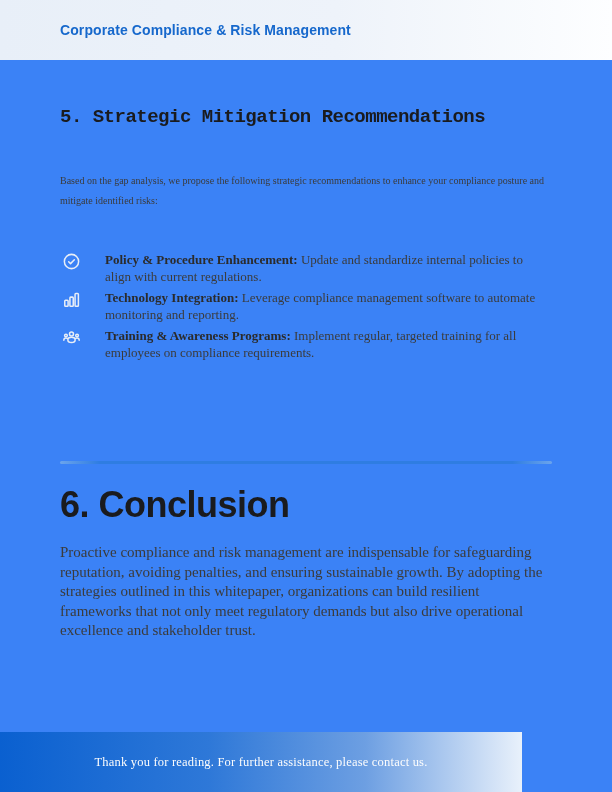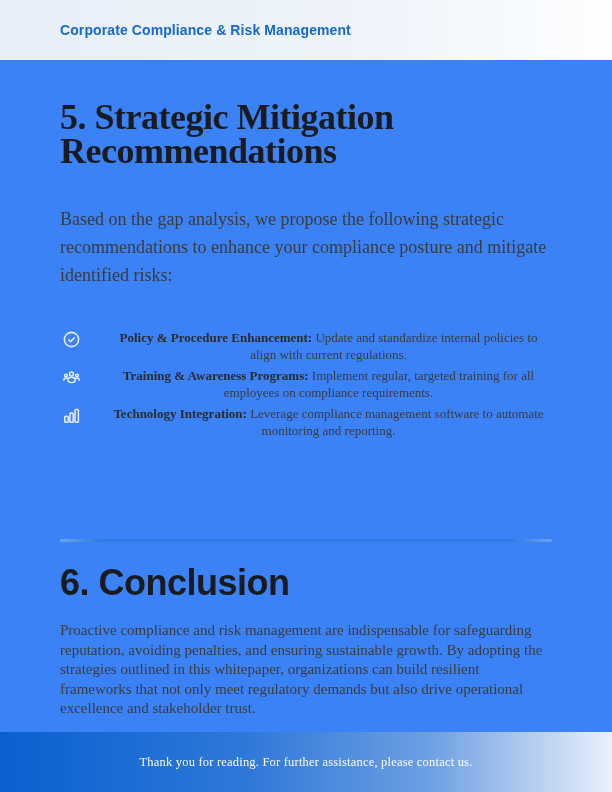--- a/index.html
+++ b/index.html
@@ -31,60 +31,59 @@
     font-family:"Liberation Sans", sans-serif;
     font-weight:700;
     font-size:14px;
     color:var(--accent);
     letter-spacing:0.1px;
   }
   
   .content{padding:0 60px;}
   h1.section-heading{
     margin-top:40px;
-    font-family:Liberation Serif, serif;
+    font-family:Liberation Mono, monospace;
     font-weight:700;
-    font-size:36px;
+    font-size:19px;
     line-height:34px;
     letter-spacing:-0.5px;
     color:var(--heading);
   }
   h2.section-heading{
     margin-top:24px;
     font-family:"Liberation Sans", sans-serif;
     font-weight:700;
     font-size:36px;
     line-height:34px;
     letter-spacing:-0.5px;
     color:var(--heading);
   }
   p.body-para{
     margin-top:37px;
-    font-size:18px;
-    line-height:28px;
+    font-size:10px;
+    line-height:20px;
     color:var(--body-text);
   }
   p.conclusion-para{
     margin-top:21px;
     font-size:15px;
     line-height:19.5px;
     color:var(--body-text);
   }
   
   ul.rec-list{
     list-style:none;
     margin-top:40px;
   }
   ul.rec-list li{
     display:flex;
     align-items:flex-start;
     gap:24px;
     margin-bottom:4px;
     padding-left:2px;
-    text-align:center;
   }
   .rec-icon{
     flex:0 0 19px;
     width:19px;height:19px;
     color:var(--icon-color);
     margin-top:1px;
   }
   .rec-icon svg{width:19px;height:19px;display:block;}
   .rec-text{
     font-size:13px;
@@ -99,21 +98,21 @@
   .section-divider{
     margin-top:100px;
     height:3px;
     border-radius:2px;
     background:linear-gradient(90deg,#6ba4ec,var(--divider) 8%,var(--divider) 92%,#6ba4ec);
   }
   
   .footerbar{
     position:absolute;
     left:0;top:732px;
-    width:612px;height:60px;
+    width:522px;height:60px;
     background:linear-gradient(90deg,#0a60d0 0%,#2e78d8 40%,#6d9fe2 70%,#e9f1fb 100%);
     display:flex;align-items:center;justify-content:center;
   }
   .footer-message{
     font-size:12.5px;
     color:var(--footer-text);
     letter-spacing:0.2px;
   }
 </style>
 </head>
@@ -141,43 +140,43 @@
           </svg>
         </span>
         <span class="rec-text">
           <span class="rec-label">Policy &amp; Procedure Enhancement:</span><span> Update and standardize internal policies to align with current regulations.</span>
         </span>
       </li>
 
       <li>
         <span class="rec-icon">
           <svg viewBox="0 0 24 24" fill="none" stroke="currentColor" stroke-width="1.9" stroke-linecap="round" stroke-linejoin="round">
+            <rect x="3.5" y="13" width="4.2" height="7.5" rx="1"></rect>
+            <rect x="10" y="9" width="4.2" height="11.5" rx="1"></rect>
+            <rect x="16.5" y="4.5" width="4.2" height="16" rx="1"></rect>
+          </svg>
+        </span>
+        <span class="rec-text">
+          <span class="rec-label">Technology Integration:</span><span> Leverage compliance management software to automate monitoring and reporting.</span>
+        </span>
+      </li>
+
+      <li>
+        <span class="rec-icon">
+          <svg viewBox="0 0 24 24" fill="none" stroke="currentColor" stroke-width="1.9" stroke-linecap="round" stroke-linejoin="round">
             <circle cx="12" cy="7.5" r="2.5"></circle>
             <ellipse cx="12" cy="15" rx="4.6" ry="3.2"></ellipse>
             <circle cx="5" cy="9.5" r="1.7"></circle>
             <path d="M2.3 15.5c0-1.7 1.2-2.8 2.8-2.8.6 0 1.2.2 1.6.5"></path>
             <circle cx="19" cy="9.5" r="1.7"></circle>
             <path d="M21.7 15.5c0-1.7-1.2-2.8-2.8-2.8-.6 0-1.2.2-1.6.5"></path>
           </svg>
         </span>
         <span class="rec-text">
           <span class="rec-label">Training &amp; Awareness Programs:</span><span> Implement regular, targeted training for all employees on compliance requirements.</span>
-        </span>
-      </li>
-
-      <li>
-        <span class="rec-icon">
-          <svg viewBox="0 0 24 24" fill="none" stroke="currentColor" stroke-width="1.9" stroke-linecap="round" stroke-linejoin="round">
-            <rect x="3.5" y="13" width="4.2" height="7.5" rx="1"></rect>
-            <rect x="10" y="9" width="4.2" height="11.5" rx="1"></rect>
-            <rect x="16.5" y="4.5" width="4.2" height="16" rx="1"></rect>
-          </svg>
-        </span>
-        <span class="rec-text">
-          <span class="rec-label">Technology Integration:</span><span> Leverage compliance management software to automate monitoring and reporting.</span>
         </span>
       </li>
 
 
     </ul>
 
     <div class="section-divider"></div>
 
     <h2 class="section-heading">6. Conclusion</h2>
 

